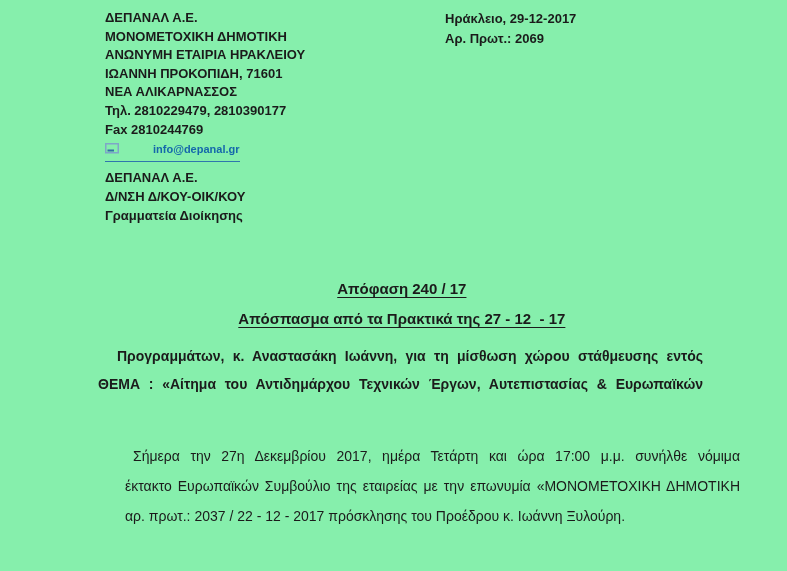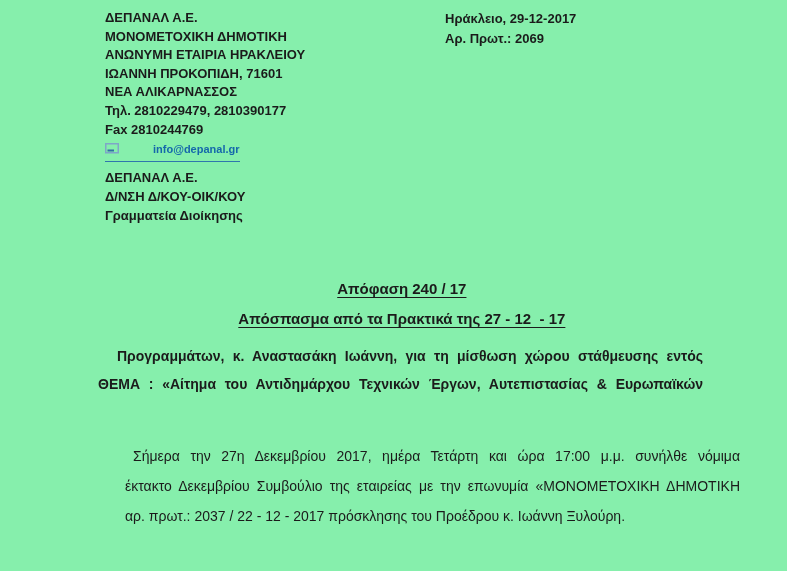--- a/index.html
+++ b/index.html
@@ -111,17 +111,17 @@
     <span>Απόσπασμα από τα Πρακτικά της 27 - 12  - 17</span>
   </div>
 
   <div class="abs para subject" style="left:98px; top:343px; width:605px;">
     <div class="j ind-hang">Προγραμμάτων, κ. Αναστασάκη Ιωάννη, για τη μίσθωση χώρου στάθμευσης εντός</div>
     <div class="j">ΘΕΜΑ : «Αίτημα του Αντιδημάρχου Τεχνικών Έργων, Αυτεπιστασίας &amp; Ευρωπαϊκών</div>
   </div>
 
   <div class="abs para body" style="left:88px; top:441px; width:615px;margin-left:37px;">
     <div class="j ind-first">Σήμερα την 27η Δεκεμβρίου 2017, ημέρα Τετάρτη και ώρα 17:00 μ.μ. συνήλθε νόμιμα</div>
-    <div class="j">έκτακτο Δεκεμβρίου Συμβούλιο της εταιρείας με την επωνυμία «ΜΟΝΟΜΕΤΟΧΙΚΗ ΔΗΜΟΤΙΚΗ</div>
+    <div class="j">έκτακτο Ευρωπαϊκών Συμβούλιο της εταιρείας με την επωνυμία «ΜΟΝΟΜΕΤΟΧΙΚΗ ΔΗΜΟΤΙΚΗ</div>
     <div class="l">αρ. πρωτ.: 2037 / 22 - 12 - 2017 πρόσκλησης του Προέδρου κ. Ιωάννη Ξυλούρη.</div>
   </div>
 
 </div>
 
 </body></html>

